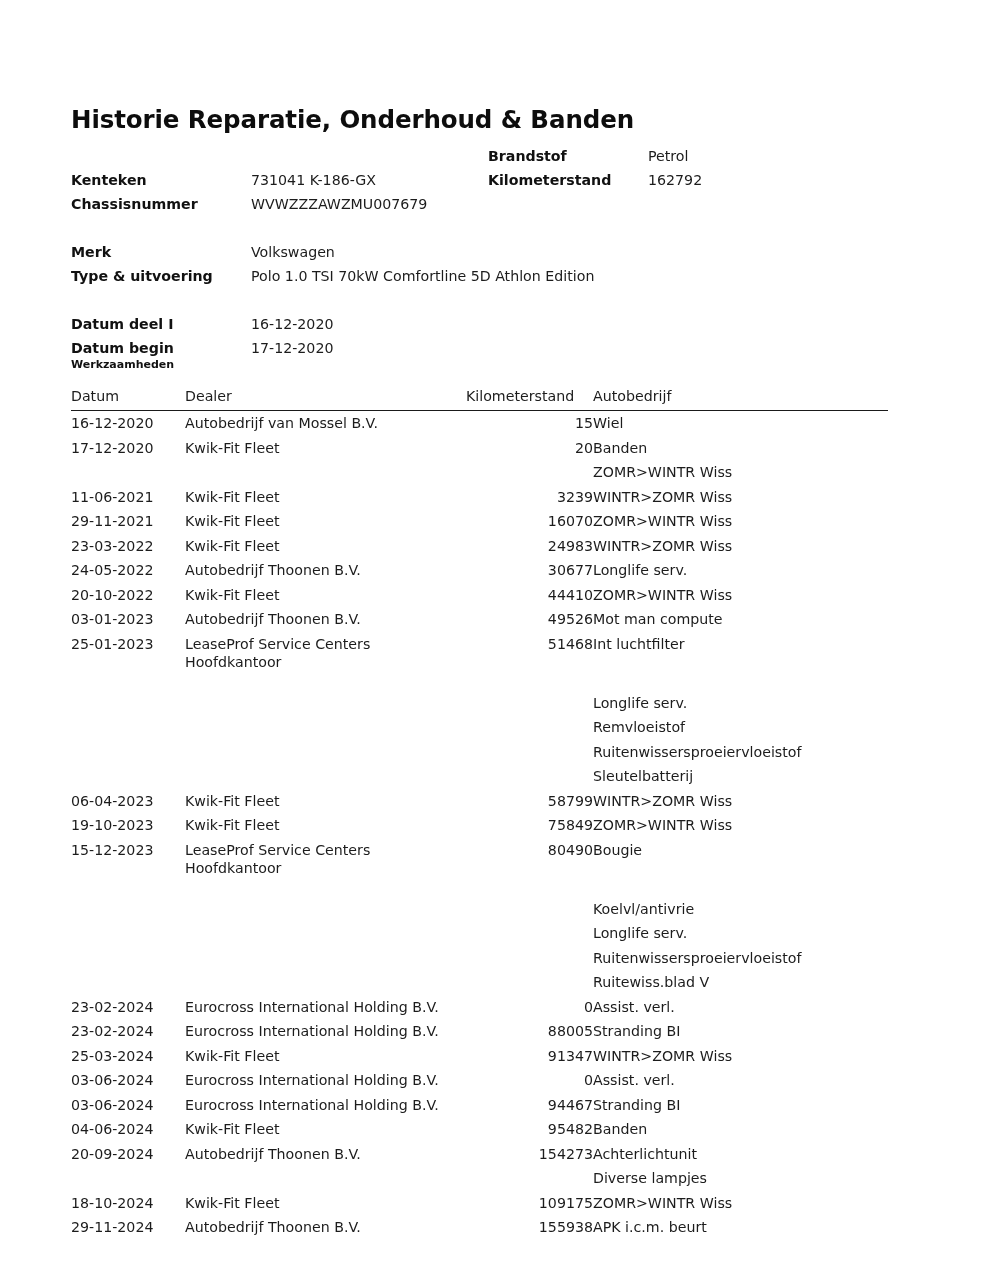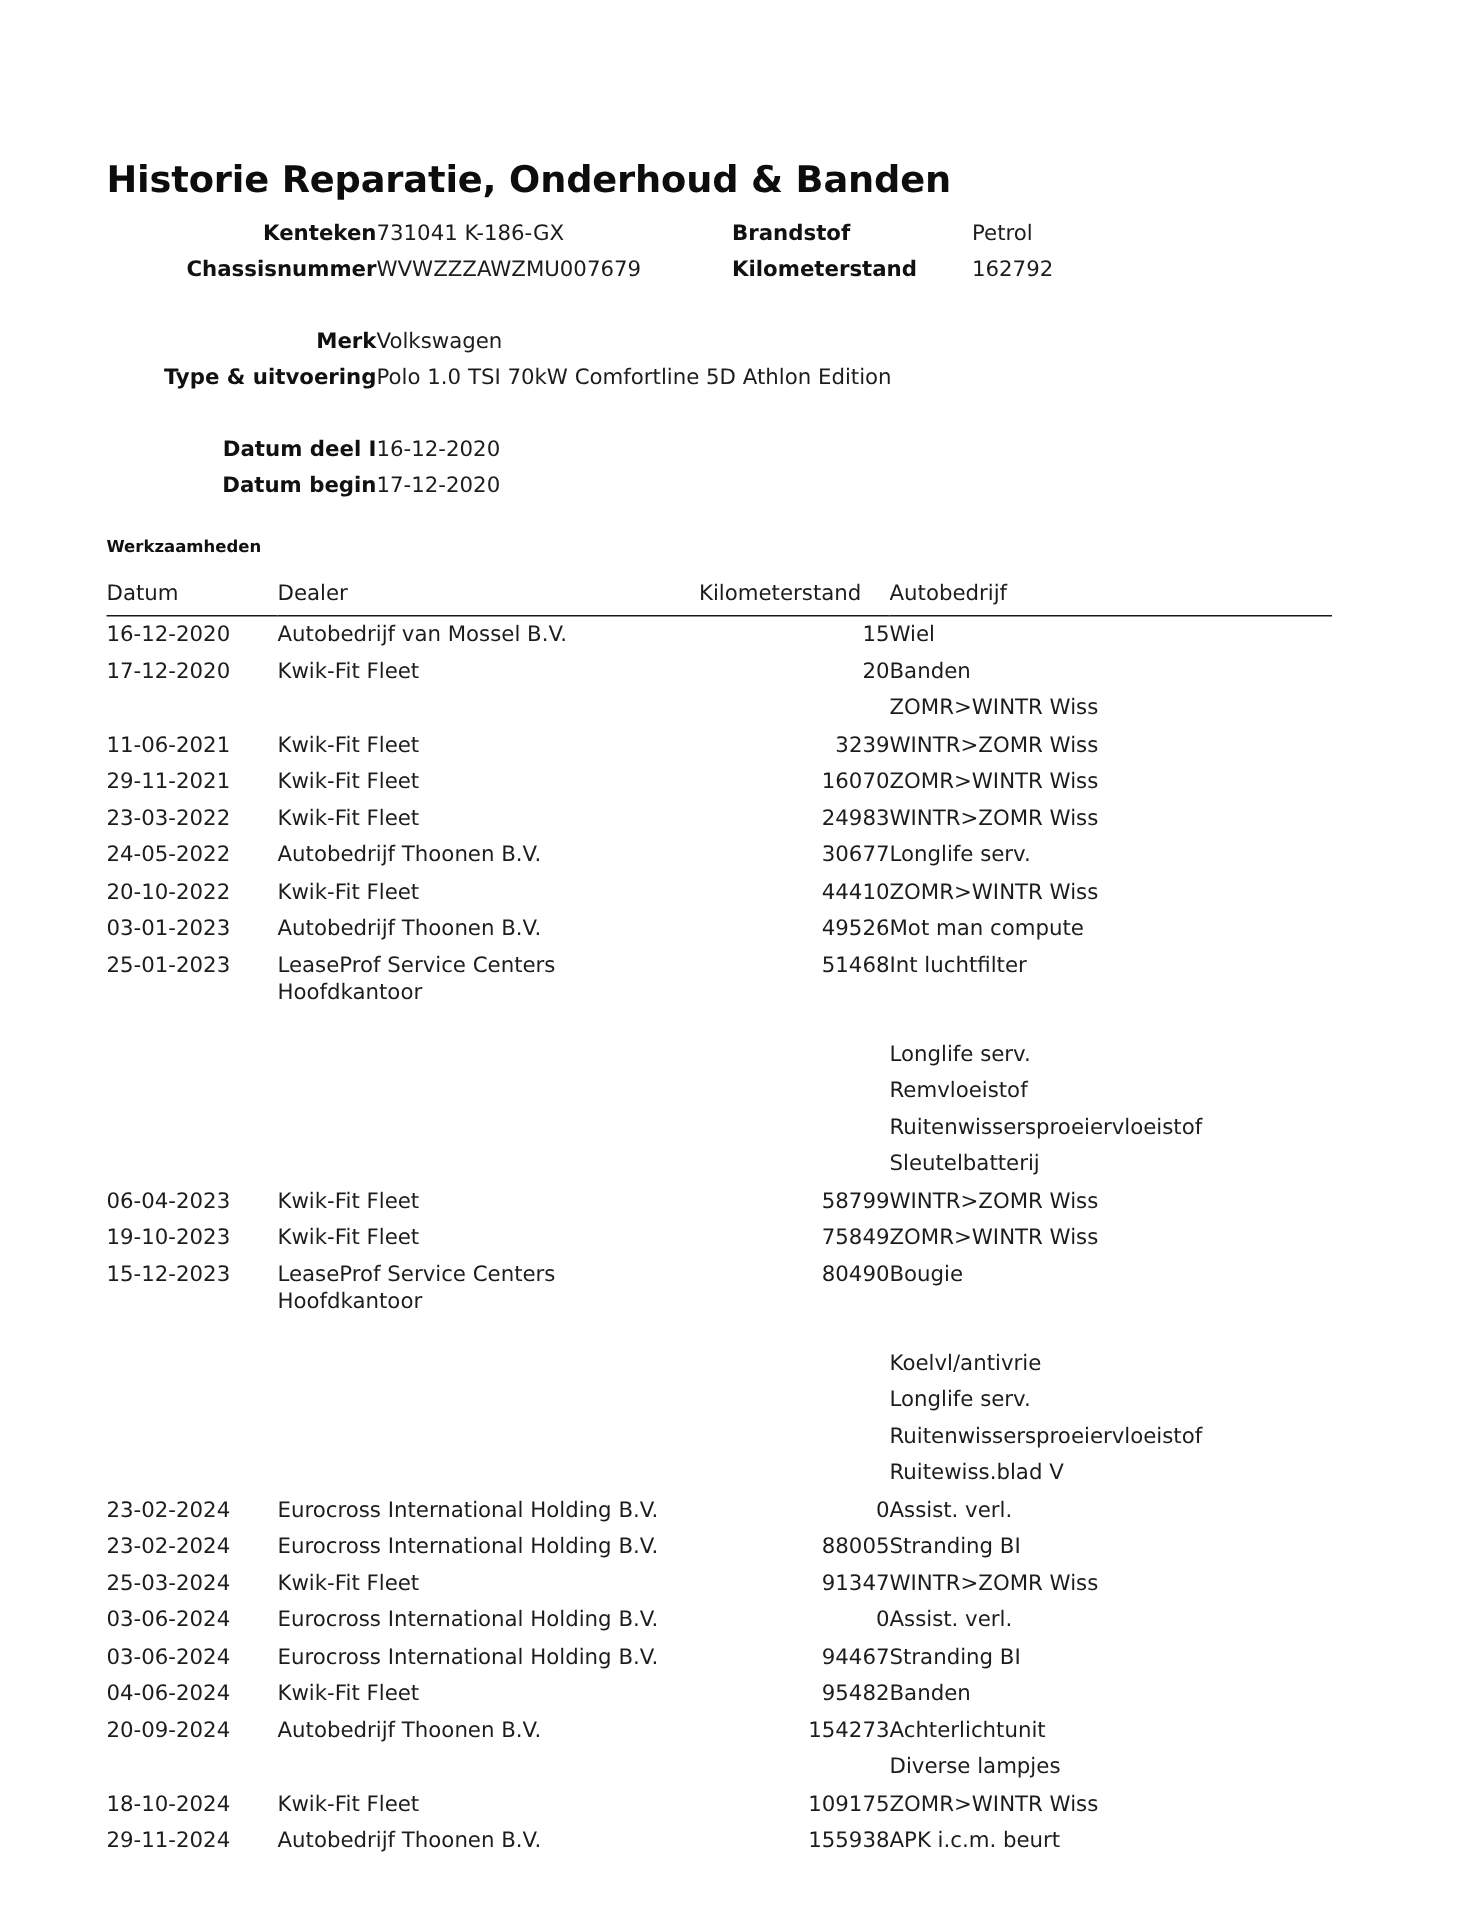--- a/index.html
+++ b/index.html
@@ -45,22 +45,22 @@
     height: 24px;
     font-size: 14.2px;
   }
   .meta-label {
     font-weight: bold;
     color: #111;
   }
   .meta-value {
     color: #1c1c1c;
   }
-  .col-a .meta-label { width: 180px; flex: 0 0 180px; text-align: right; }
-  .col-a .meta-value { width: 237px; flex: 0 0 237px; }
+  .col-a .meta-label { width: 180px; flex: 0 0 180px; }
+  .col-a .meta-value { width: 237px; flex: 0 0 237px; margin-top: 24px; }
   .col-b .meta-label { width: 160px; flex: 0 0 160px; }
   .col-b .meta-value { flex: 1 1 auto; }
 
   .meta-group-1 { top: 148px; }
   .meta-group-2 { top: 220px; }
   .meta-group-3 { top: 292px; }
 
   .meta-split { display: flex; }
   .meta-left-col { width: 417px; flex: 0 0 417px; }
   .meta-right-col { flex: 1 1 auto; }

